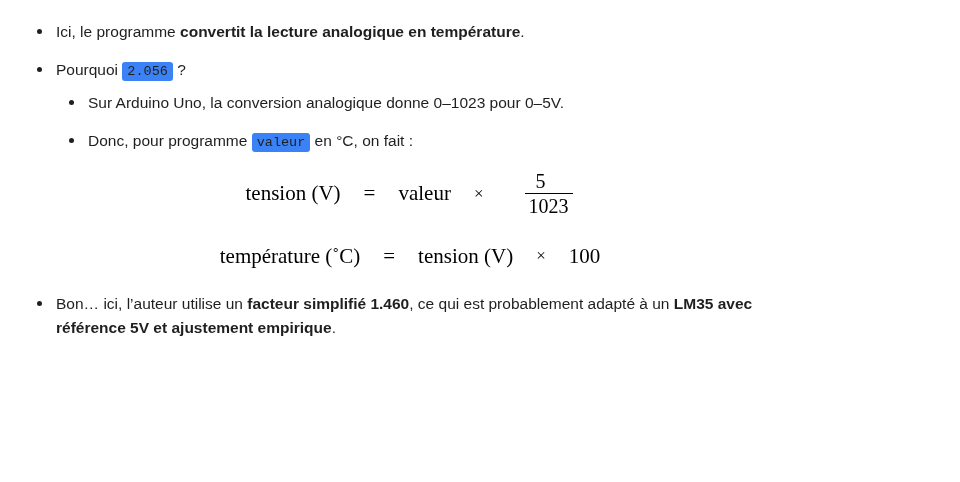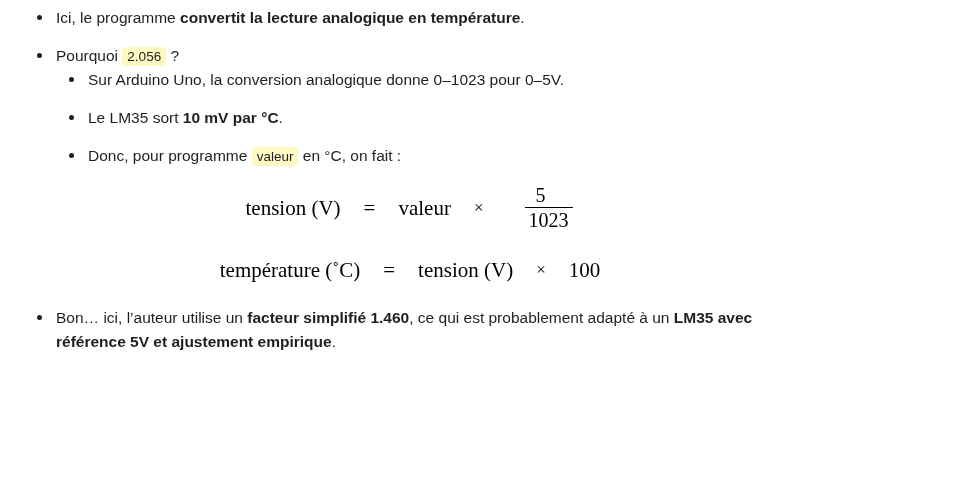--- a/index.html
+++ b/index.html
@@ -10,21 +10,21 @@
   body {
     width: 960px;
     height: 482px;
     font-family: "Liberation Sans", sans-serif;
     color: #1f1f1f;
     font-size: 15.5px;
     line-height: 1.55;
     overflow: hidden;
   }
   .page {
-    padding: 6px 24px 0 24px;
+    padding: 20px 24px 0 24px;
     box-sizing: border-box;
     width: 820px;
   }
   ul.level1 {
     list-style: none;
     margin: 0;
     padding: 0;
   }
   ul.level1 > li {
     position: relative;
@@ -36,42 +36,42 @@
     position: absolute;
     left: 13px;
     top: 9px;
     width: 5px;
     height: 5px;
     background: #1f1f1f;
     border-radius: 50%;
   }
   ul.level2 {
     list-style: none;
-    margin: 0 0 0 0;
+    margin: 8px 0 0 0;
     padding: 0;
   }
   ul.level2 > li {
     position: relative;
     padding-left: 32px;
     margin: 0 0 14px 0;
   }
   ul.level2 > li::before {
     content: "";
     position: absolute;
     left: 13px;
     top: 9px;
     width: 5px;
     height: 5px;
     background: #1f1f1f;
     border-radius: 50%;
   }
   code {
-    font-family: Liberation Sans, sans-serif;
+    font-family: Liberation Mono, monospace;
     font-size: 13.5px;
-    background: #fef9c3;
+    background: #3b82f6;
     border-radius: 3px;
     padding: 2px 5px;
     color: #1f1f1f;
     white-space: pre;
   }
   b, strong {
     font-weight: bold;
   }
   .math-block {
     text-align: center;
@@ -114,21 +114,20 @@
 </head>
 <body>
 
 <div class="page">
   <ul class="level1">
 
     <li><span>Ici, le programme </span><b>convertit la lecture analogique en température</b><span>.</span></li>
 
     <li><span>Pourquoi </span><code>2.056</code><span> ?</span><ul class="level2">
         <li><span>Sur Arduino Uno, la conversion analogique donne 0–1023 pour 0–5V.</span></li>
-        <li><span>Le LM35 sort </span><b>10 mV par °C</b><span>.</span></li>
         <li><span>Donc, pour programme </span><code>valeur</code><span> en °C, on fait :</span></li>
       </ul></li>
   </ul>
 
   <div class="math-block">
     <span class="mrow">
       <span>tension (V)</span>
       <span>=</span>
       <span>valeur</span>
       <span class="times">×</span>

